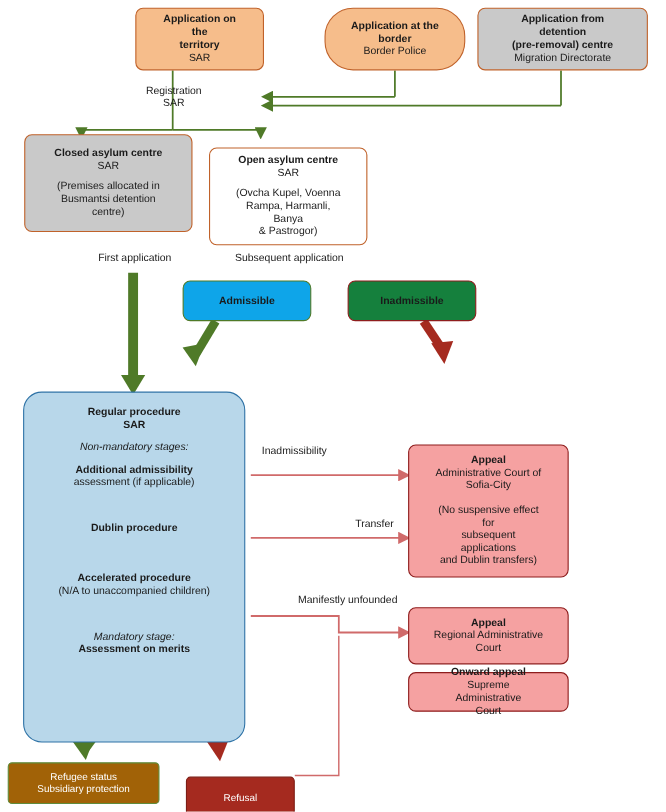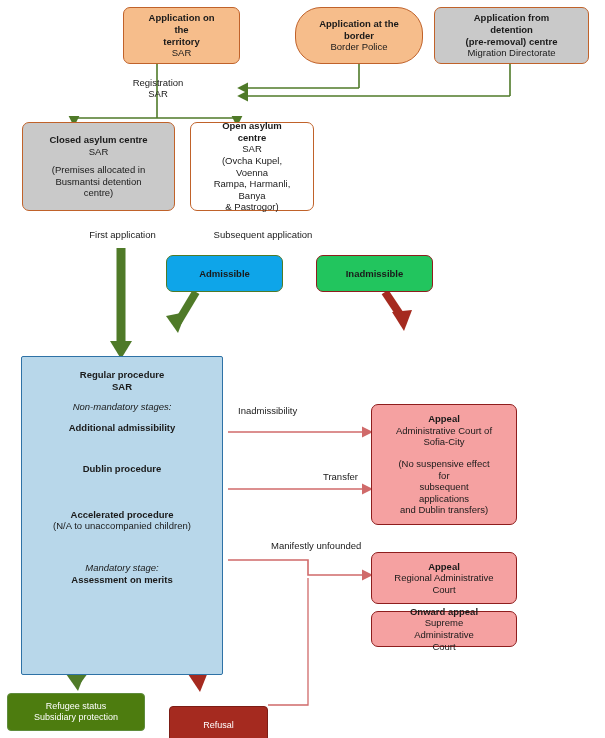--- a/index.html
+++ b/index.html
@@ -65,44 +65,44 @@
     color: #1a1a1a;
   }
   .green-lbl {
     background: #0ea5e9;
     border: 1.6px solid #4f7a28;
     font-size: 9.5px;
     color: #1a1a1a;
     font-weight: bold;
   }
   .darkred-lbl {
-    background: #22c55e;
+    background: #15803d;
     border: 1.6px solid #8e1d1d;
     font-size: 9.5px;
     color: #1a1a1a;
     font-weight: bold;
   }
   .blue {
     background: #b8d7ea;
     border: 1.6px solid #2e72a6;
     font-size: 9.5px;
     color: #1a1a1a;
-    border-radius: 2px;
+    border-radius: 17px;
     align-items: flex-start;
     justify-content: flex-start;
     padding-top: 12px;
   }
   .red {
     background: #f5a1a1;
     border: 1.6px solid #8e1d1d;
     font-size: 9.5px;
     color: #1a1a1a;
   }
   .greenfill {
-    background: #4d7c0f;
+    background: #a16207;
     border: 1px solid #5f8c3c;
     font-size: 9px;
     color: #ffffff;
     border-radius: 4px;
   }
   .redfill {
     background: #a52a1f;
     border: 1px solid #7c1d15;
     font-size: 9px;
     color: #ffffff;
@@ -210,21 +210,21 @@
 
   <div class="box grey" style="left:22px; top:122px; width:153px; height:89px;">
     <span class="t bold">Closed asylum centre</span>
     <span class="t">SAR</span>
     <span class="t" style="height:7px"></span>
     <span class="t">(Premises allocated in</span>
     <span class="t">Busmantsi detention</span>
     <span class="t">centre)</span>
   </div>
 
-  <div class="box white" style="left:190px; top:122px; width:124px; height:89px;">
+  <div class="box white" style="left:190px; top:134px; width:144px; height:89px;">
     <span class="t bold">Open asylum centre</span>
     <span class="t">SAR</span>
     <span class="t" style="height:7px"></span>
     <span class="t">(Ovcha Kupel, Voenna</span>
     <span class="t">Rampa, Harmanli, Banya</span>
     <span class="t">&amp; Pastrogor)</span>
   </div>
 
   <div class="freetext" style="left:65px; top:229px; width:115px;">First application</div>
   <div class="freetext" style="left:188px; top:229px; width:150px;">Subsequent application</div>
@@ -236,20 +236,21 @@
     <span class="t">Inadmissible</span>
   </div>
 
   <div class="box blue" style="left:21px; top:356px; width:202px; height:319px;">
     <span class="stage bold">Regular procedure</span>
     <span class="stage bold">SAR</span>
     <span class="gap"></span>
     <span class="stage ital">Non-mandatory stages:</span>
     <span class="gap"></span>
     <span class="stage bold">Additional admissibility</span>
+    <span class="stage">assessment (if applicable)</span>
     <span class="gap" style="height:30px"></span>
     <span class="stage bold">Dublin procedure</span>
     <span class="gap" style="height:34px"></span>
     <span class="stage bold">Accelerated procedure</span>
     <span class="stage">(N/A to unaccompanied children)</span>
     <span class="gap" style="height:30px"></span>
     <span class="stage ital">Mandatory stage:</span>
     <span class="stage bold">Assessment on merits</span>
   </div>
 

